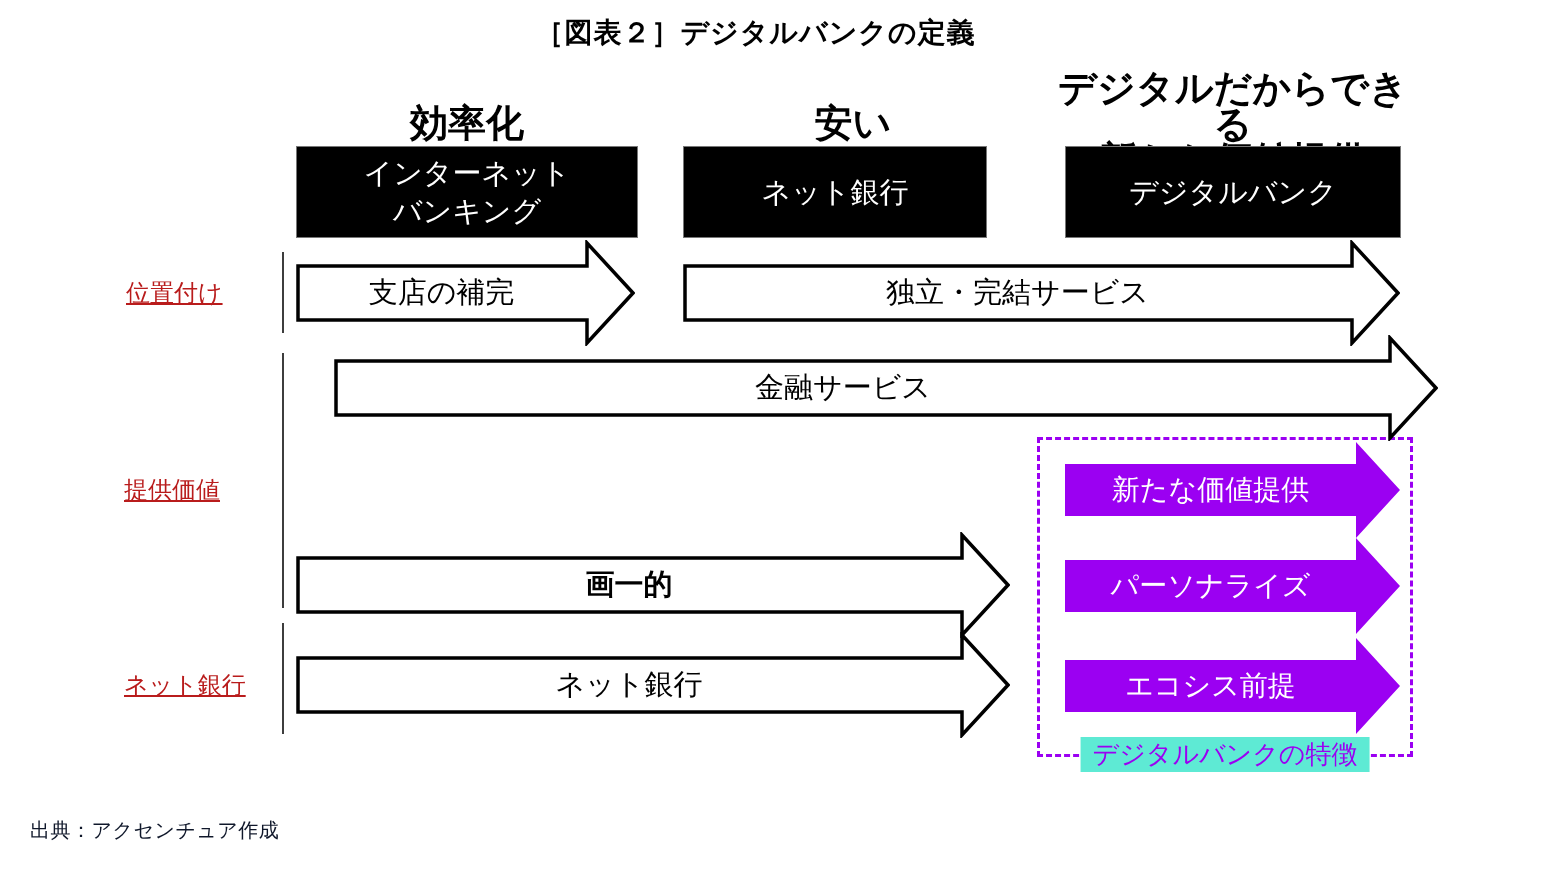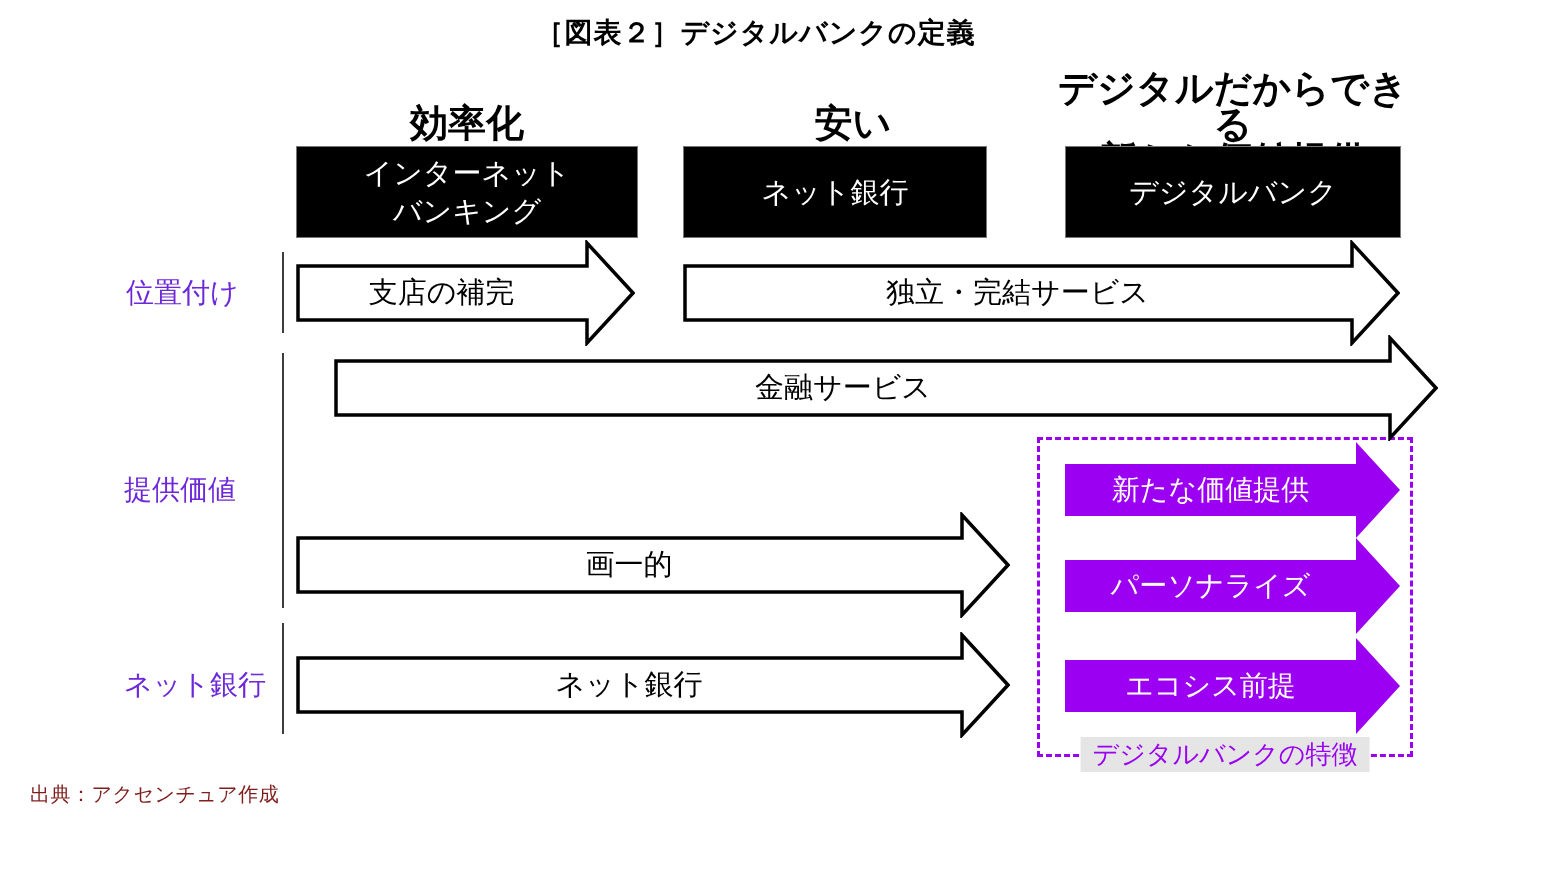--- a/index.html
+++ b/index.html
@@ -42,24 +42,25 @@
     align-items: center;
     justify-content: center;
     color: #ffffff;
     font-size: 29px;
     text-align: center;
     line-height: 38px;
     white-space: pre-line;
   }
 
   .row-label {
-    font-size: 28px;
+    font-size: 24px;
     line-height: 34px;
-    color: #6d28d9;
+    color: #b91c1c;
     white-space: nowrap;
+    text-decoration: underline;
   }
 
   .vline {
     left: 282px;
     width: 2px;
     background: #3d3d3d;
   }
 
   .arrow { position: absolute; }
   .arrow svg { display: block; }
@@ -95,33 +96,33 @@
     left: 1037px; top: 437px;
     width: 376px; height: 320px;
     border: 3px dashed var(--purple, #9B00F2);
     box-sizing: border-box;
     z-index: 1;
   }
   .feature-box-label {
     position: absolute;
     left: 50%; bottom: -18px;
     transform: translateX(-50%);
-    background: #e5e5e5;
+    background: #5eead4;
     padding: 0 12px;
     font-size: 26px;
     color: var(--purple, #9B00F2);
     white-space: nowrap;
   }
 
   .arrow { z-index: 2; }
 
   .source-note {
-    left: 30px; top: 781px;
+    left: 30px; top: 817px;
     font-size: 20px;
-    color: #7f1d1d;
+    color: #0f172a;
     letter-spacing: 0.5px;
   }
 </style>
 </head>
 <body>
 
 <div class="canvas">
 
   <div class="abs fig-title">［図表２］デジタルバンクの定義</div>
 
@@ -161,21 +162,21 @@
     <div class="arrow-label">独立・完結サービス</div>
   </div>
 
   <div class="arrow white-arrow" style="left:296px; top:335px; width:1104px; height:106px;padding-left:38px;">
     <svg width="1104" height="106" viewBox="0 0 1104 106">
       <polygon points="2,26 1056,26 1056,3 1102,53 1056,103 1056,80 2,80"></polygon>
     </svg>
     <div class="arrow-label">金融サービス</div>
   </div>
 
-  <div class="arrow white-arrow" style="left:296px; top:512px; width:714px; height:106px;">
+  <div class="arrow white-arrow" style="left:296px; top:532px; width:714px; height:106px;font-weight:bold;">
     <svg width="714" height="106" viewBox="0 0 714 106">
       <polygon points="2,26 666,26 666,3 712,53 666,103 666,80 2,80"></polygon>
     </svg>
     <div class="arrow-label">画一的</div>
   </div>
 
   <div class="arrow white-arrow" style="left:296px; top:632px; width:714px; height:106px;">
     <svg width="714" height="106" viewBox="0 0 714 106">
       <polygon points="2,26 666,26 666,3 712,53 666,103 666,80 2,80"></polygon>
     </svg>

